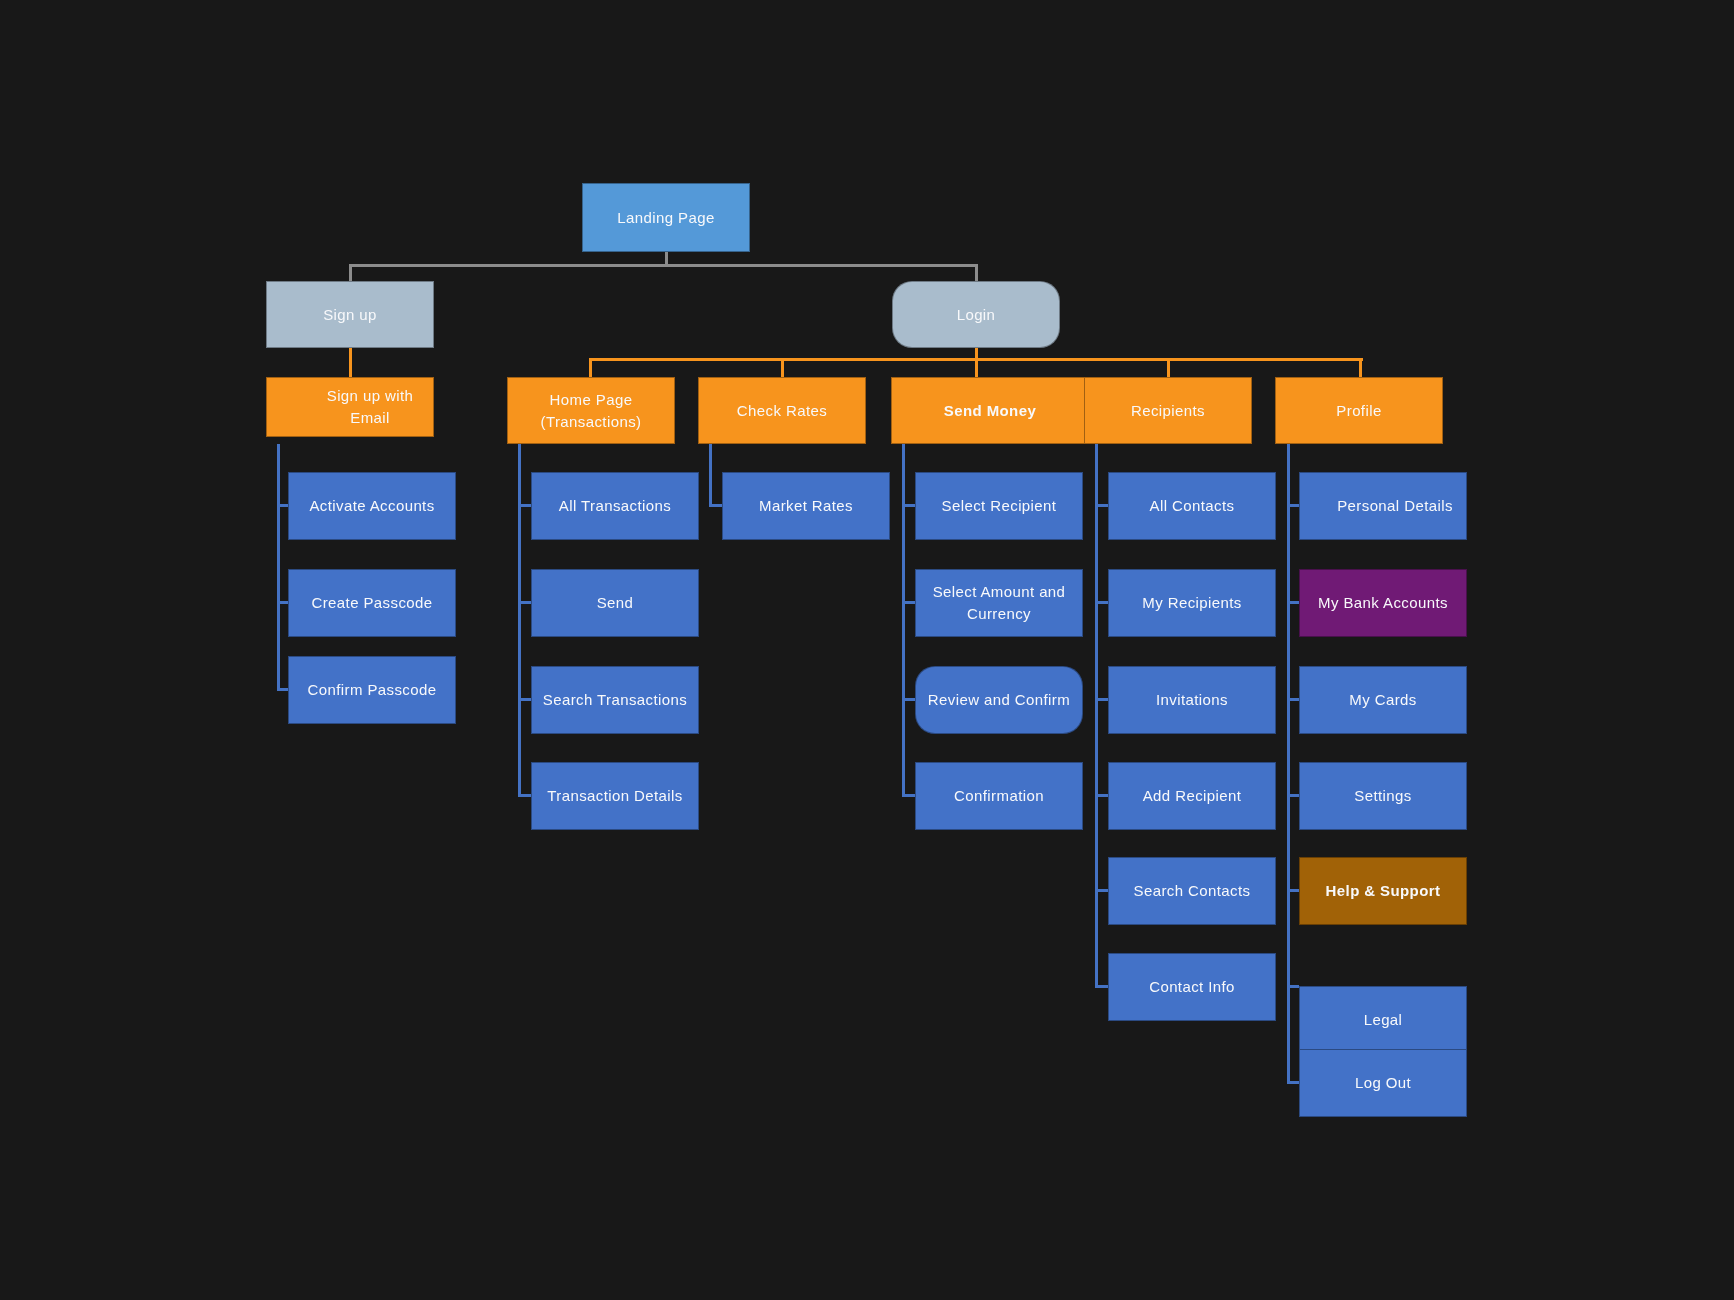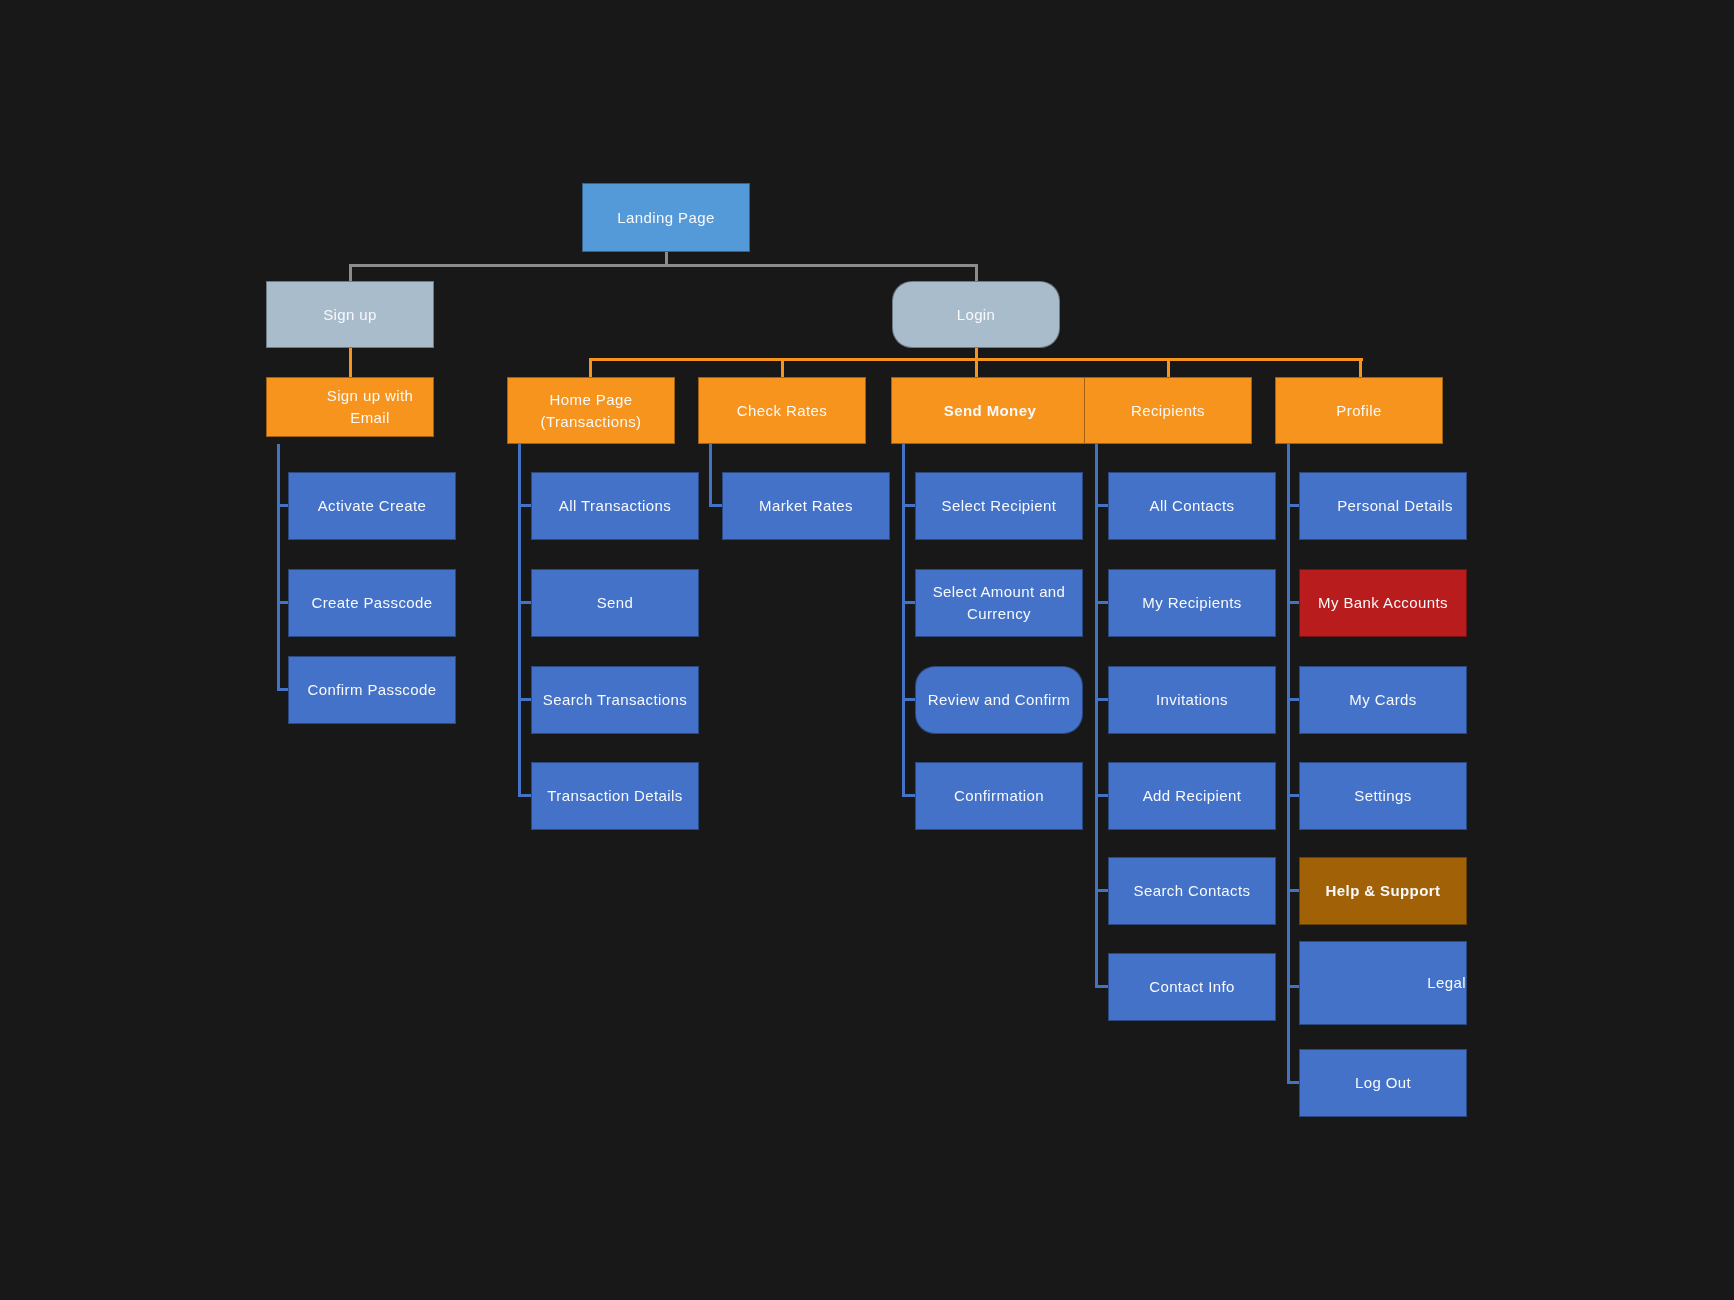--- a/index.html
+++ b/index.html
@@ -86,39 +86,39 @@
     <div class="node node--auth" style="left: 266px; top: 281px; width: 168px; height: 67px; background: rgb(169, 188, 204); border-color: rgba(0, 0, 0, 0.35);"><span>Sign up</span></div>
     <div class="node node--auth" style="left: 892px; top: 281px; width: 168px; height: 67px; background: rgb(169, 188, 204); border-color: rgba(0, 0, 0, 0.35); border-radius: 20px;"><span>Login</span></div>
     <div class="node node--section" style="left: 266px; top: 377px; width: 168px; height: 60px; background: rgb(247, 148, 29); border-color: rgba(0, 0, 0, 0.35); padding-left: 40px;"><span>Sign up with
 Email</span></div>
     <div class="node node--section" style="left: 507px; top: 377px; width: 168px; height: 67px; background: rgb(247, 148, 29); border-color: rgba(0, 0, 0, 0.35);"><span>Home Page
 (Transactions)</span></div>
     <div class="node node--section" style="left: 698px; top: 377px; width: 168px; height: 67px; background: rgb(247, 148, 29); border-color: rgba(0, 0, 0, 0.35);"><span>Check Rates</span></div>
     <div class="node node--section" style="left: 891px; top: 377px; width: 198px; height: 67px; background: rgb(247, 148, 29); border-color: rgba(0, 0, 0, 0.35); font-weight: 700; text-align: right;"><span>Send Money</span></div>
     <div class="node node--section" style="left: 1084px; top: 377px; width: 168px; height: 67px; background: rgb(247, 148, 29); border-color: rgba(0, 0, 0, 0.35);"><span>Recipients</span></div>
     <div class="node node--section" style="left: 1275px; top: 377px; width: 168px; height: 67px; background: rgb(247, 148, 29); border-color: rgba(0, 0, 0, 0.35);"><span>Profile</span></div>
-    <div class="node node--page" style="left: 288px; top: 472px; width: 168px; height: 68px; background: rgb(67, 114, 200); border-color: rgba(0, 0, 0, 0.35);"><span>Activate Create</span></div>
+    <div class="node node--page" style="left: 288px; top: 472px; width: 168px; height: 68px; background: rgb(67, 114, 200); border-color: rgba(0, 0, 0, 0.35);"><span>Activate Accounts</span></div>
     <div class="node node--page" style="left: 288px; top: 569px; width: 168px; height: 68px; background: rgb(67, 114, 200); border-color: rgba(0, 0, 0, 0.35);"><span>Create Passcode</span></div>
     <div class="node node--page" style="left: 288px; top: 656px; width: 168px; height: 68px; background: rgb(67, 114, 200); border-color: rgba(0, 0, 0, 0.35);"><span>Confirm Passcode</span></div>
     <div class="node node--page" style="left: 531px; top: 472px; width: 168px; height: 68px; background: rgb(67, 114, 200); border-color: rgba(0, 0, 0, 0.35);"><span>All Transactions</span></div>
     <div class="node node--page" style="left: 531px; top: 569px; width: 168px; height: 68px; background: rgb(67, 114, 200); border-color: rgba(0, 0, 0, 0.35);"><span>Send</span></div>
     <div class="node node--page" style="left: 531px; top: 666px; width: 168px; height: 68px; background: rgb(67, 114, 200); border-color: rgba(0, 0, 0, 0.35); align-items: center;"><span>Search Transactions</span></div>
     <div class="node node--page" style="left: 531px; top: 762px; width: 168px; height: 68px; background: rgb(67, 114, 200); border-color: rgba(0, 0, 0, 0.35);"><span>Transaction Details</span></div>
     <div class="node node--page" style="left: 722px; top: 472px; width: 168px; height: 68px; background: rgb(67, 114, 200); border-color: rgba(0, 0, 0, 0.35);"><span>Market Rates</span></div>
     <div class="node node--page" style="left: 915px; top: 472px; width: 168px; height: 68px; background: rgb(67, 114, 200); border-color: rgba(0, 0, 0, 0.35); justify-content: center;"><span>Select Recipient</span></div>
     <div class="node node--page" style="left: 915px; top: 569px; width: 168px; height: 68px; background: rgb(67, 114, 200); border-color: rgba(0, 0, 0, 0.35);"><span>Select Amount and
 Currency</span></div>
     <div class="node node--page" style="left: 915px; top: 666px; width: 168px; height: 68px; background: rgb(67, 114, 200); border-color: rgba(0, 0, 0, 0.35); border-radius: 20px;"><span>Review and Confirm</span></div>
     <div class="node node--page" style="left: 915px; top: 762px; width: 168px; height: 68px; background: rgb(67, 114, 200); border-color: rgba(0, 0, 0, 0.35);"><span>Confirmation</span></div>
     <div class="node node--page" style="left: 1108px; top: 472px; width: 168px; height: 68px; background: rgb(67, 114, 200); border-color: rgba(0, 0, 0, 0.35);"><span>All Contacts</span></div>
     <div class="node node--page" style="left: 1108px; top: 569px; width: 168px; height: 68px; background: rgb(67, 114, 200); border-color: rgba(0, 0, 0, 0.35);"><span>My Recipients</span></div>
     <div class="node node--page" style="left: 1108px; top: 666px; width: 168px; height: 68px; background: rgb(67, 114, 200); border-color: rgba(0, 0, 0, 0.35);"><span>Invitations</span></div>
     <div class="node node--page" style="left: 1108px; top: 762px; width: 168px; height: 68px; background: rgb(67, 114, 200); border-color: rgba(0, 0, 0, 0.35);"><span>Add Recipient</span></div>
     <div class="node node--page" style="left: 1108px; top: 857px; width: 168px; height: 68px; background: rgb(67, 114, 200); border-color: rgba(0, 0, 0, 0.35);"><span>Search Contacts</span></div>
     <div class="node node--page" style="left: 1108px; top: 953px; width: 168px; height: 68px; background: rgb(67, 114, 200); border-color: rgba(0, 0, 0, 0.35);"><span>Contact Info</span></div>
     <div class="node node--page" style="left: 1299px; top: 472px; width: 168px; height: 68px; background: rgb(67, 114, 200); border-color: rgba(0, 0, 0, 0.35); padding-left: 24px;"><span>Personal Details</span></div>
-    <div class="node node--page" style="left: 1299px; top: 569px; width: 168px; height: 68px; background: #b91c1c; border-color: rgba(0, 0, 0, 0.35); justify-content: center;"><span>My Bank Accounts</span></div>
+    <div class="node node--page" style="left: 1299px; top: 569px; width: 168px; height: 68px; background: #701a75; border-color: rgba(0, 0, 0, 0.35); justify-content: center;"><span>My Bank Accounts</span></div>
     <div class="node node--page" style="left: 1299px; top: 666px; width: 168px; height: 68px; background: rgb(67, 114, 200); border-color: rgba(0, 0, 0, 0.35);"><span>My Cards</span></div>
     <div class="node node--page" style="left: 1299px; top: 762px; width: 168px; height: 68px; background: rgb(67, 114, 200); border-color: rgba(0, 0, 0, 0.35);"><span>Settings</span></div>
     <div class="node node--page" style="left: 1299px; top: 857px; width: 168px; height: 68px; background: #a16207; border-color: rgba(0, 0, 0, 0.35); font-weight: bold;"><span>Help &amp; Support</span></div>
-    <div class="node node--page" style="left: 1299px; top: 941px; width: 168px; height: 84px; background: rgb(67, 114, 200); border-color: rgba(0, 0, 0, 0.35); justify-content: flex-end;"><span>Legal</span></div>
+    <div class="node node--page" style="left: 1299px; top: 986px; width: 168px; height: 68px; background: rgb(67, 114, 200); border-color: rgba(0, 0, 0, 0.35);"><span>Legal</span></div>
     <div class="node node--page" style="left: 1299px; top: 1049px; width: 168px; height: 68px; background: rgb(67, 114, 200); border-color: rgba(0, 0, 0, 0.35);"><span>Log Out</span></div>
   </div>
 
 </body></html>

